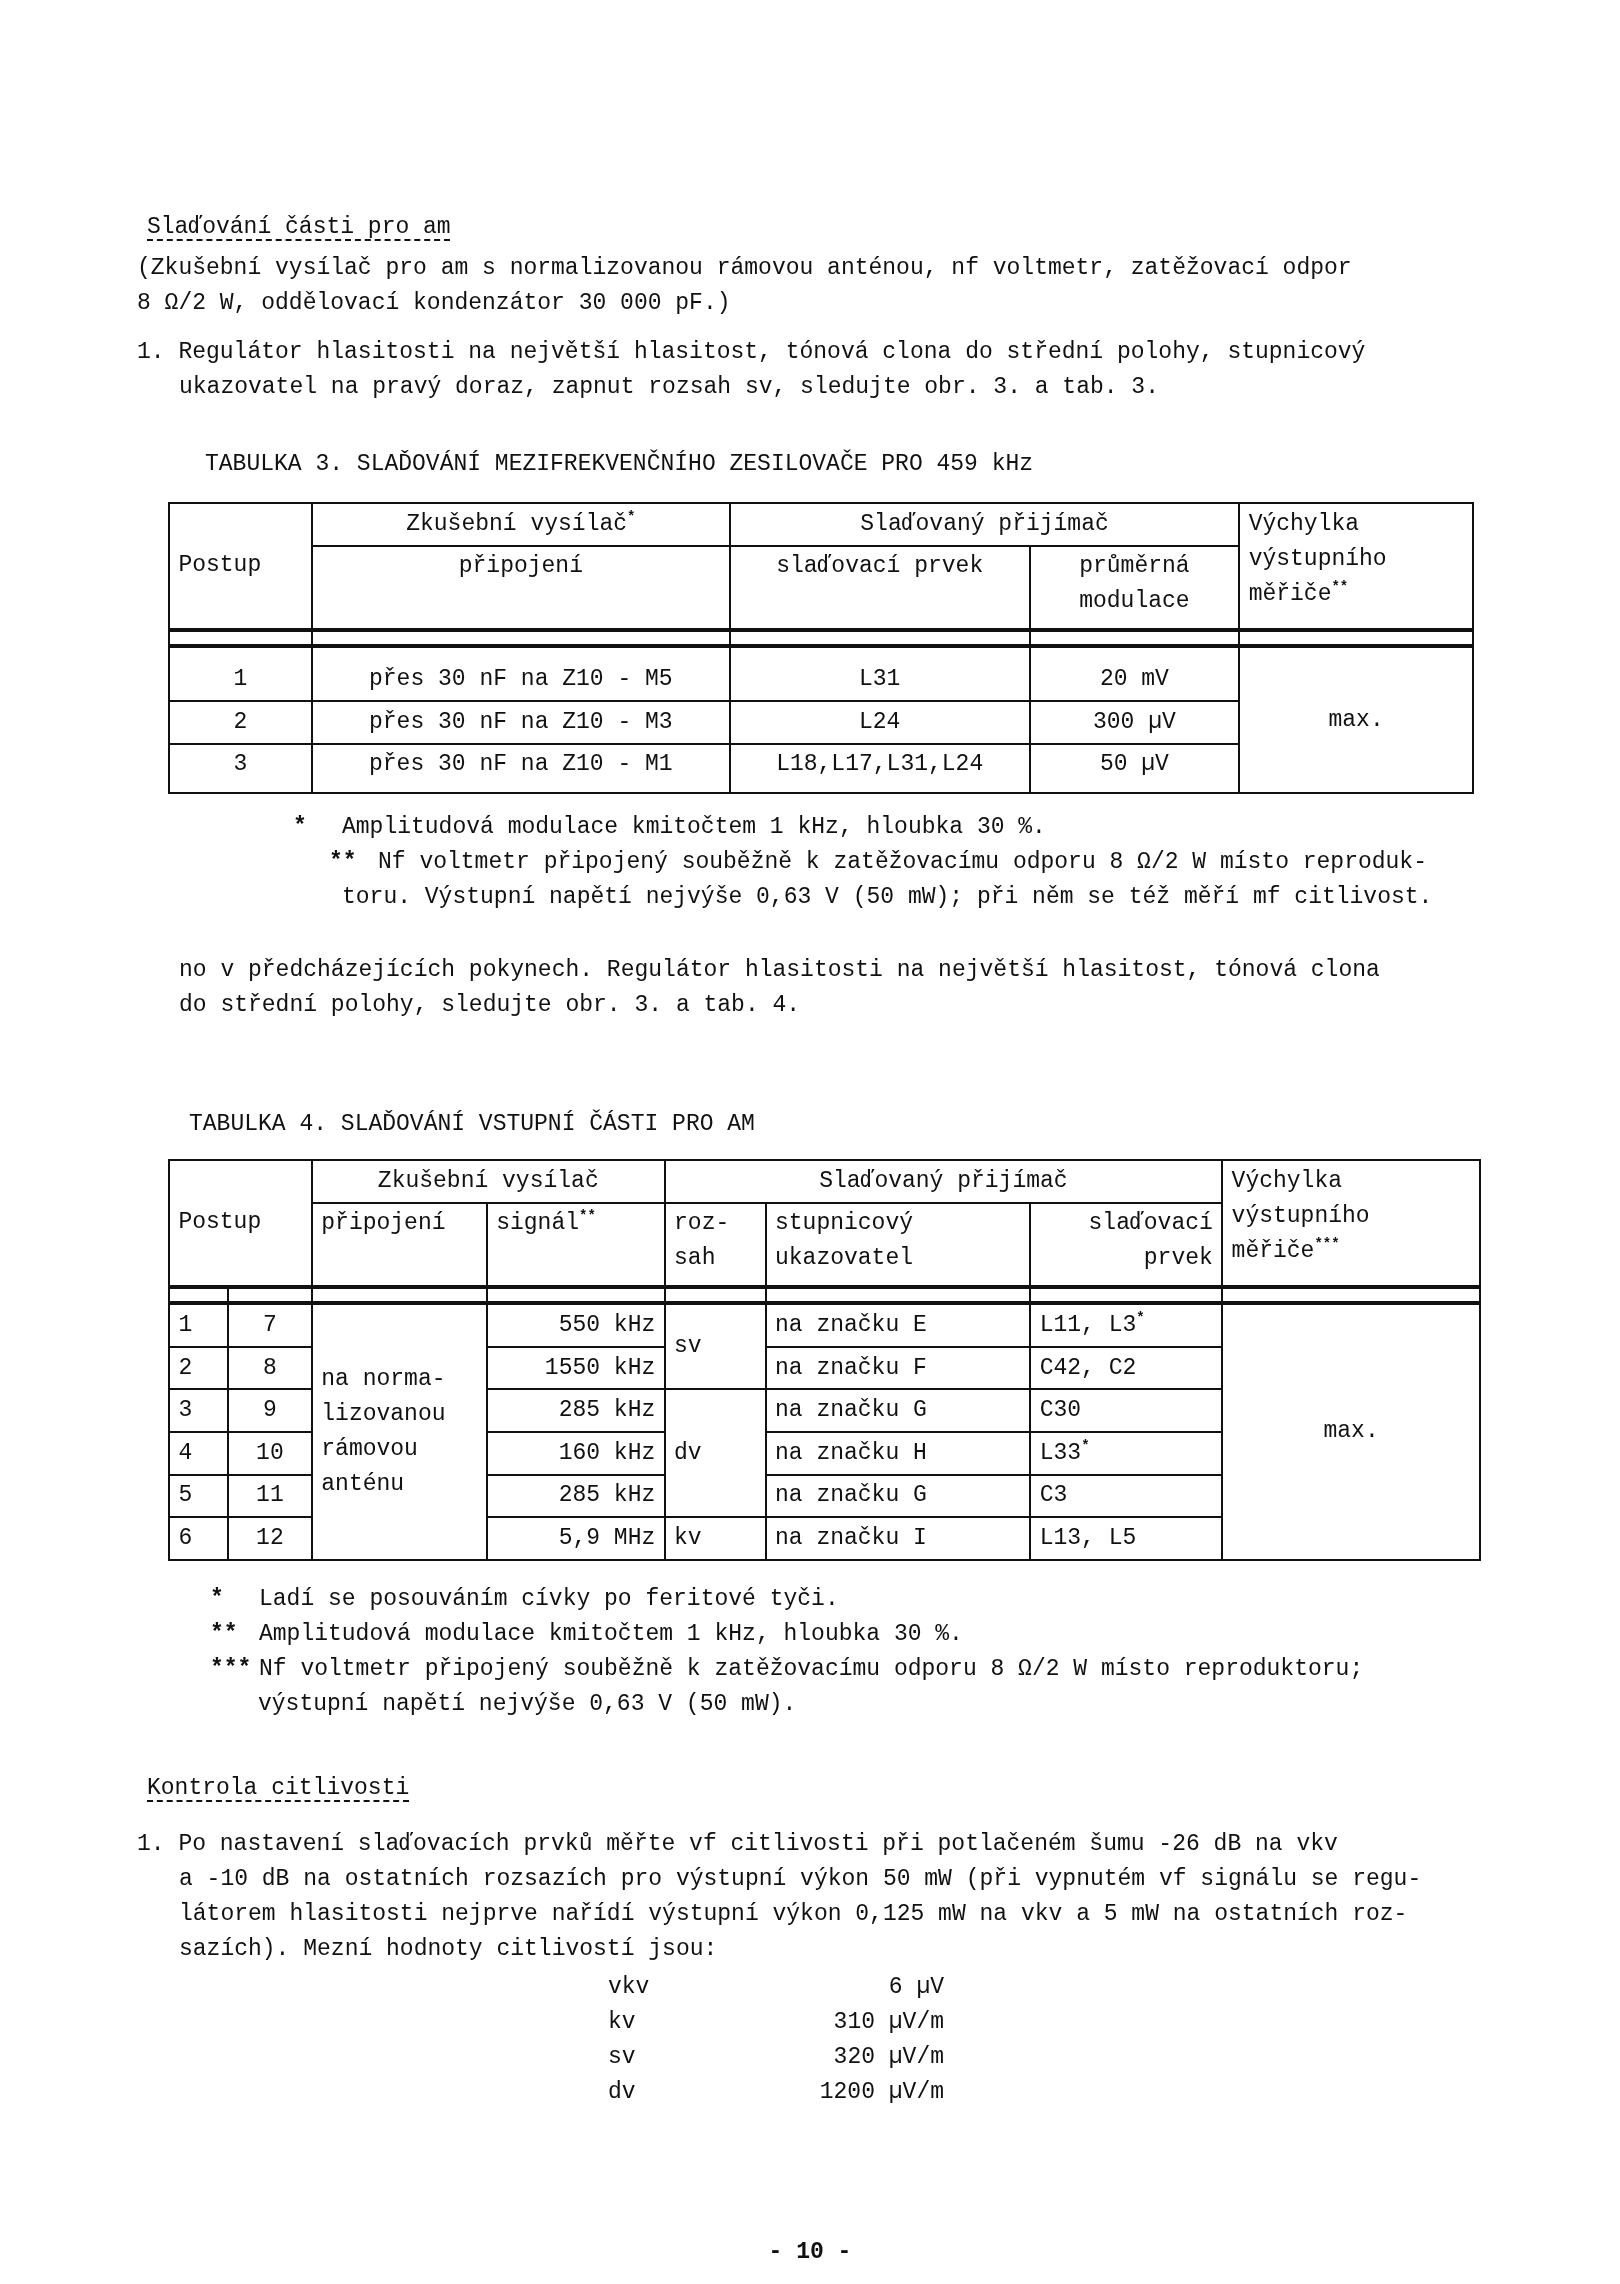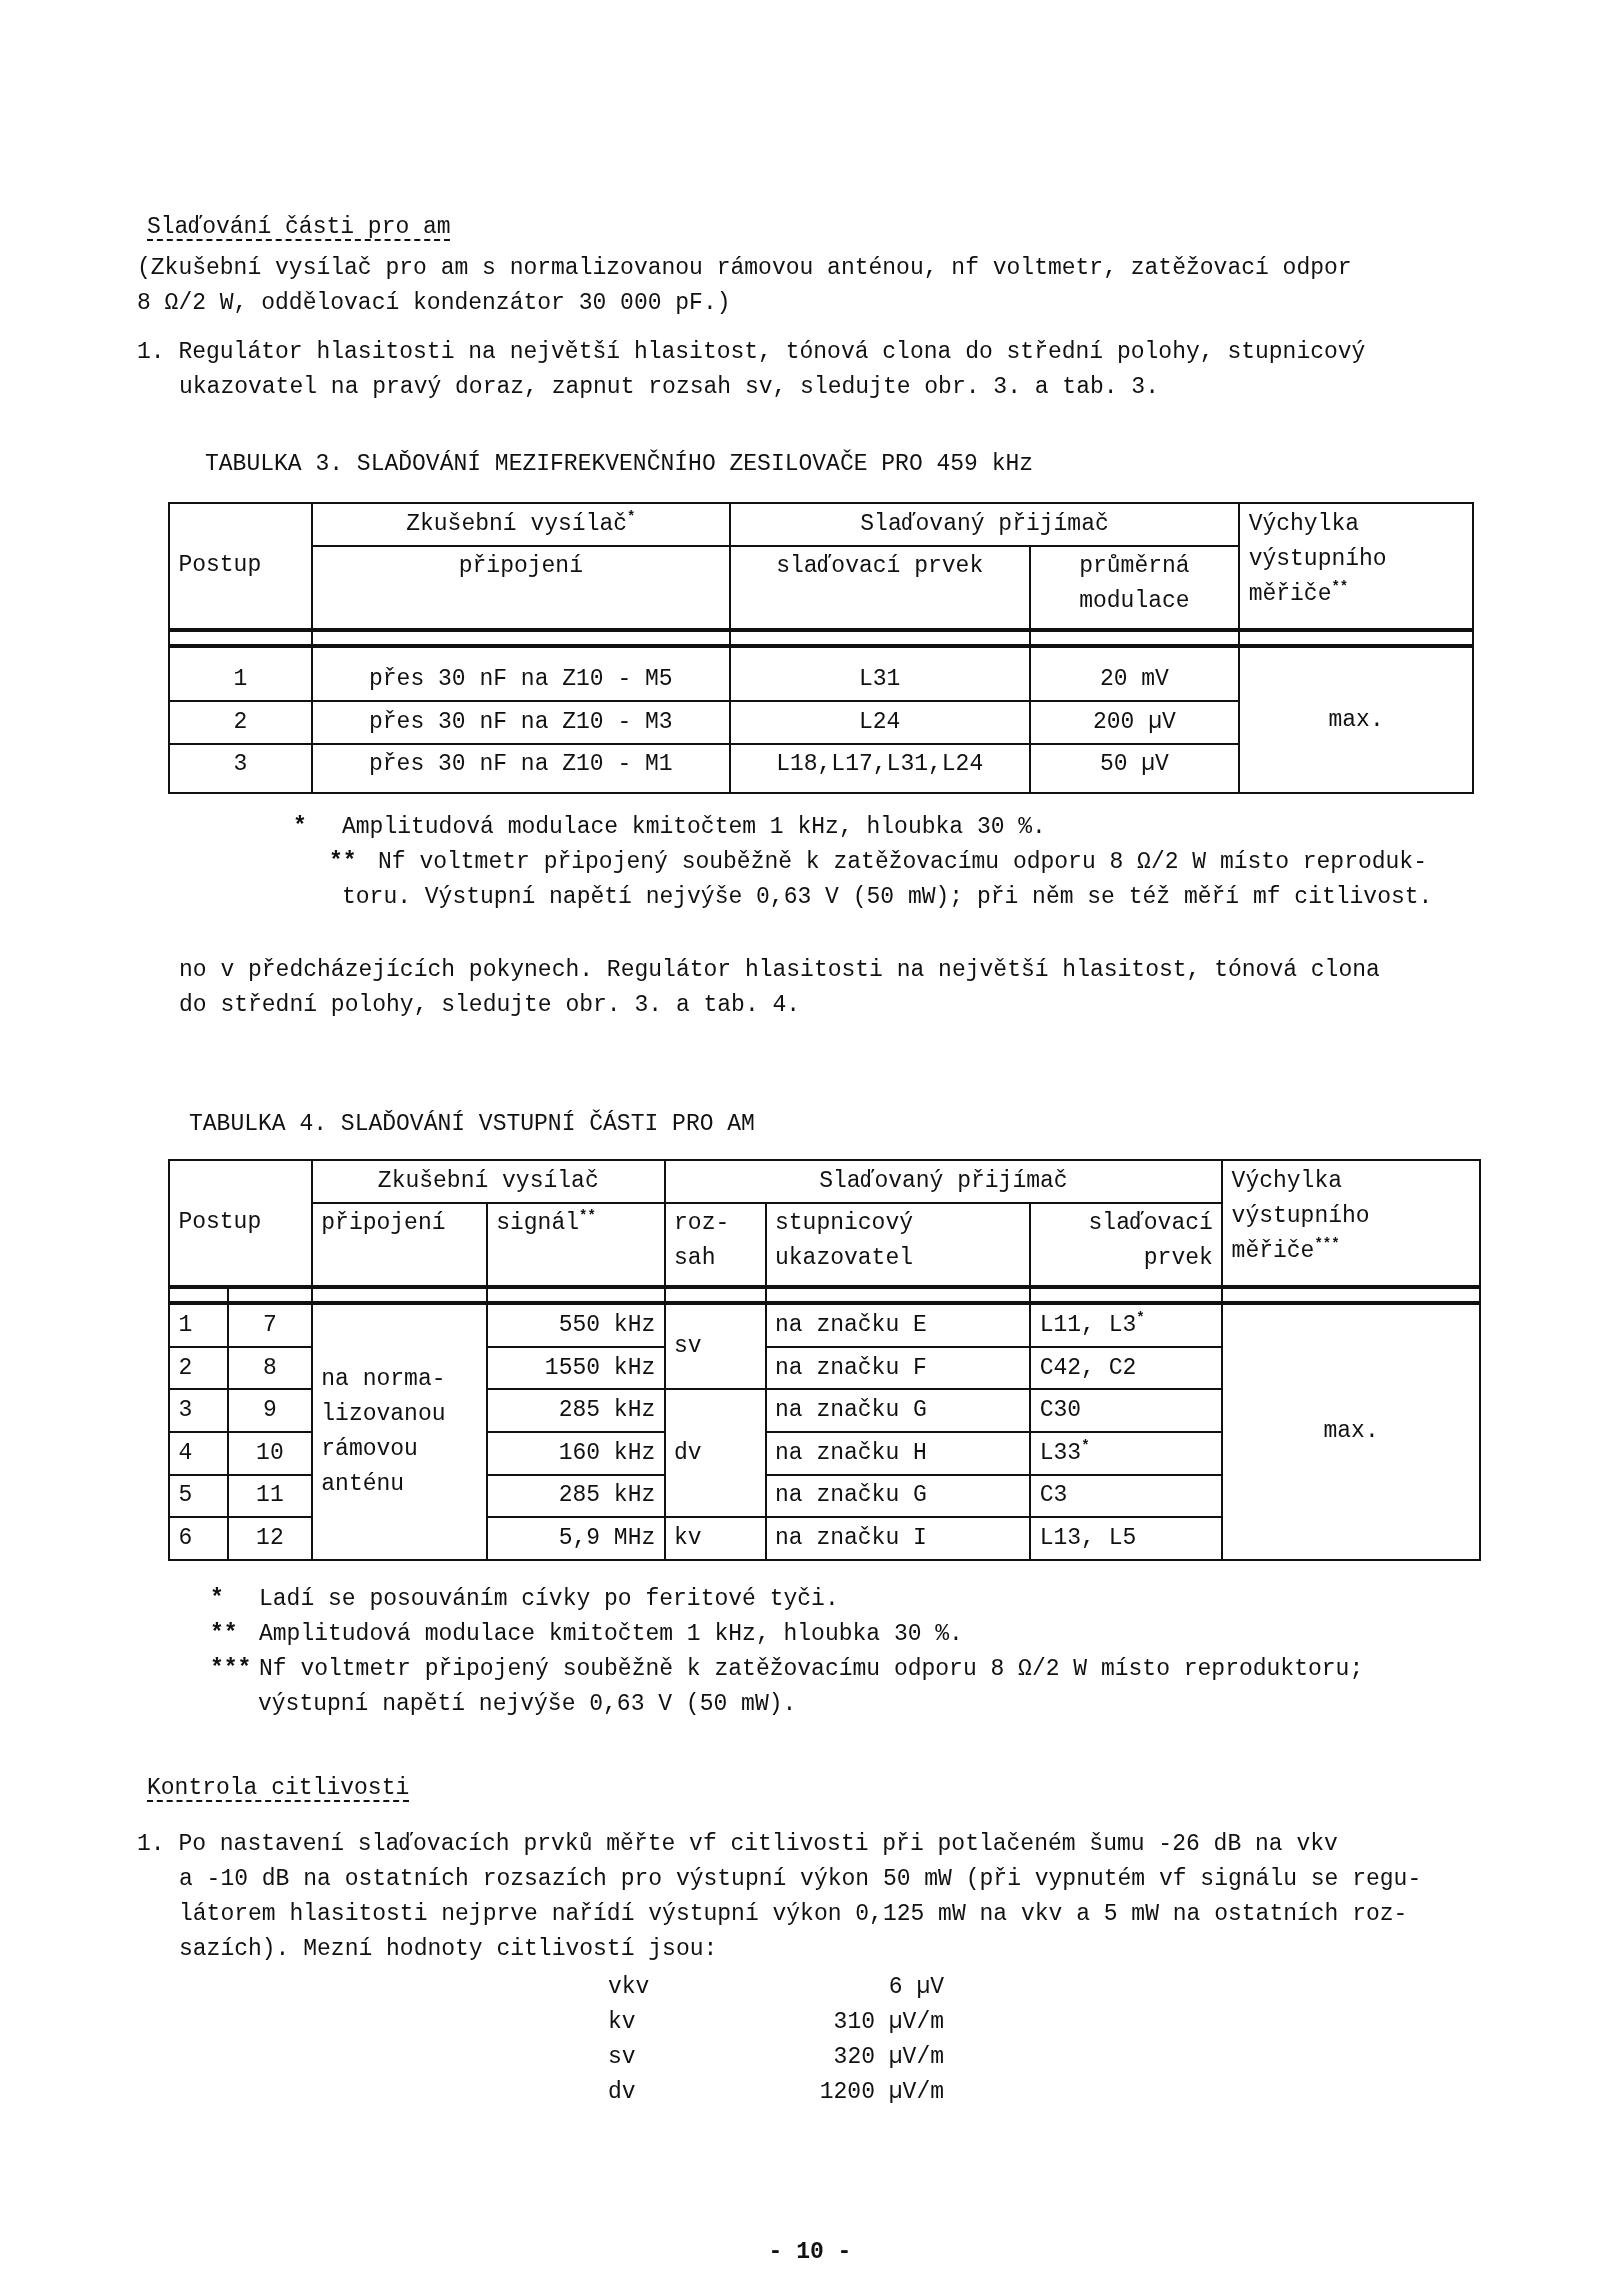--- a/index.html
+++ b/index.html
@@ -77,21 +77,21 @@
     <td class="c" style="padding-top:14px;">1</td>
     <td class="c" style="padding-top:14px;">přes 30 nF na Z10 - M5</td>
     <td class="c" style="padding-top:14px;">L31</td>
     <td class="c" style="padding-top:14px;">20 mV</td>
     <td rowspan="3" class="c mid">max.</td>
   </tr>
   <tr>
     <td class="c">2</td>
     <td class="c">přes 30 nF na Z10 - M3</td>
     <td class="c">L24</td>
-    <td class="c">200 µV</td>
+    <td class="c">300 µV</td>
   </tr>
   <tr>
     <td class="c" style="padding-bottom:9.8px;">3</td>
     <td class="c">přes 30 nF na Z10 - M1</td>
     <td class="c">L18,L17,L31,L24</td>
     <td class="c">50 µV</td>
   </tr>
 </tbody>
   </table>
 

